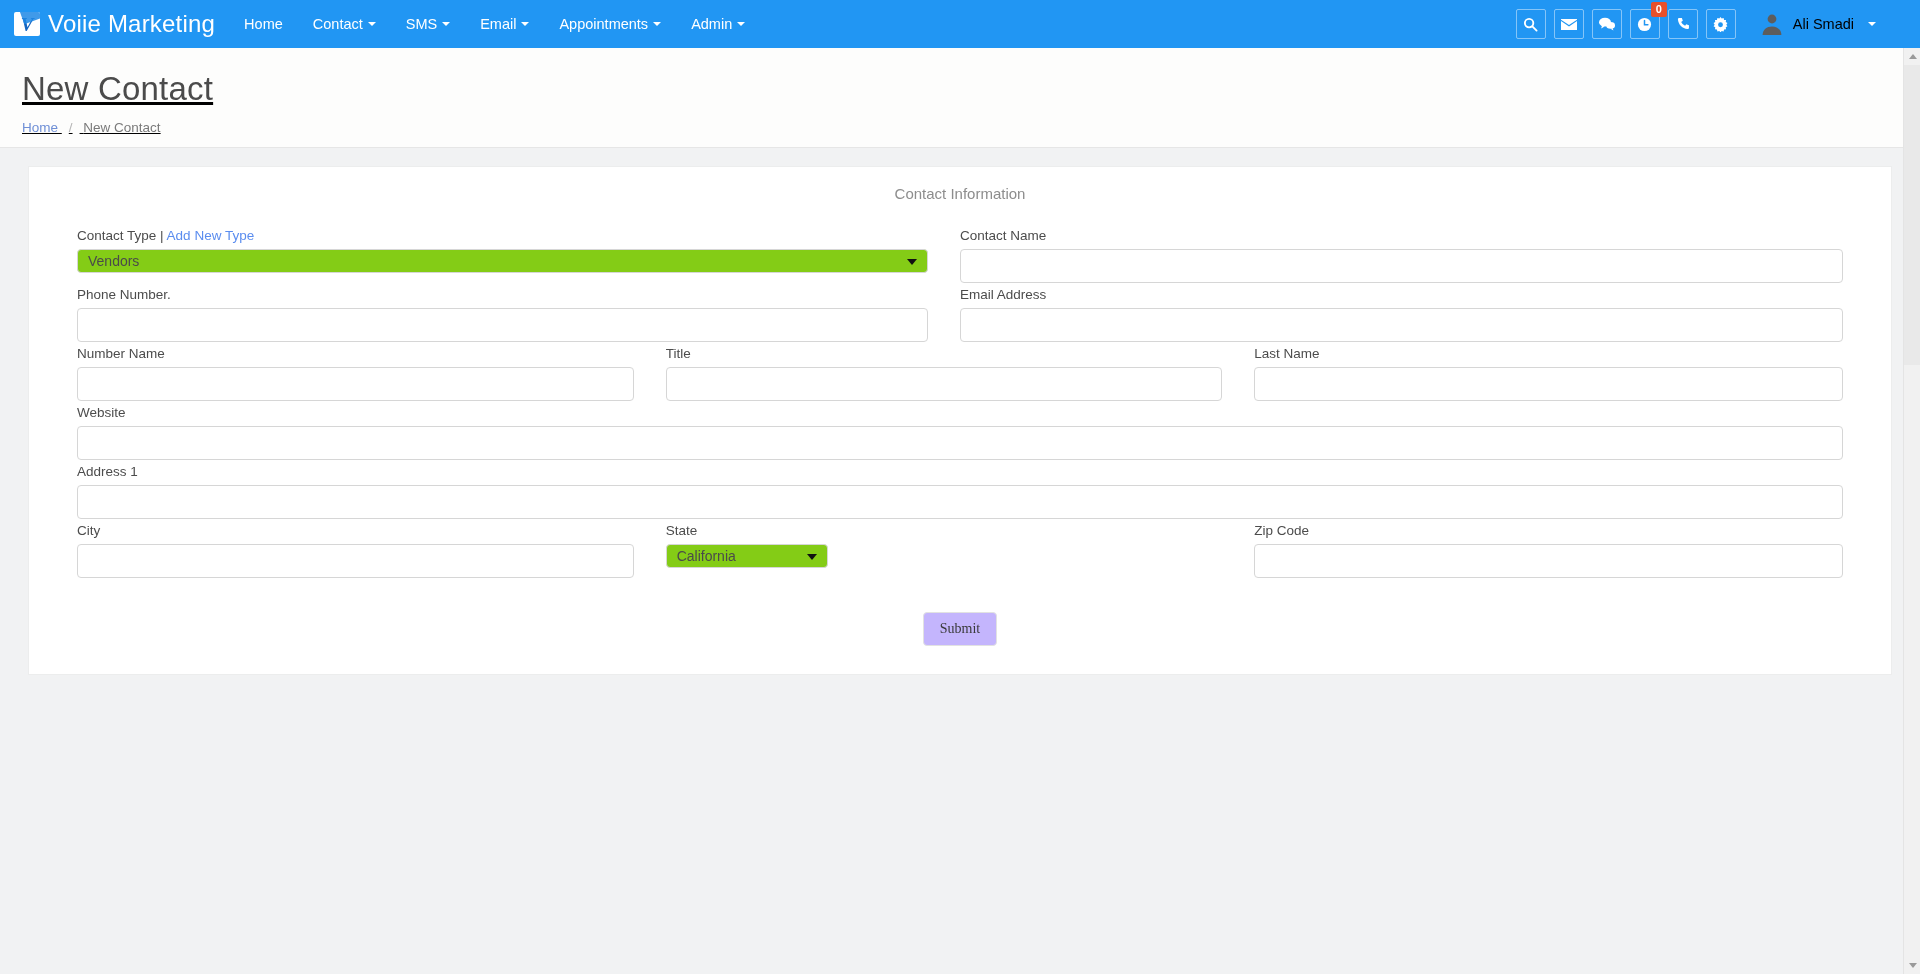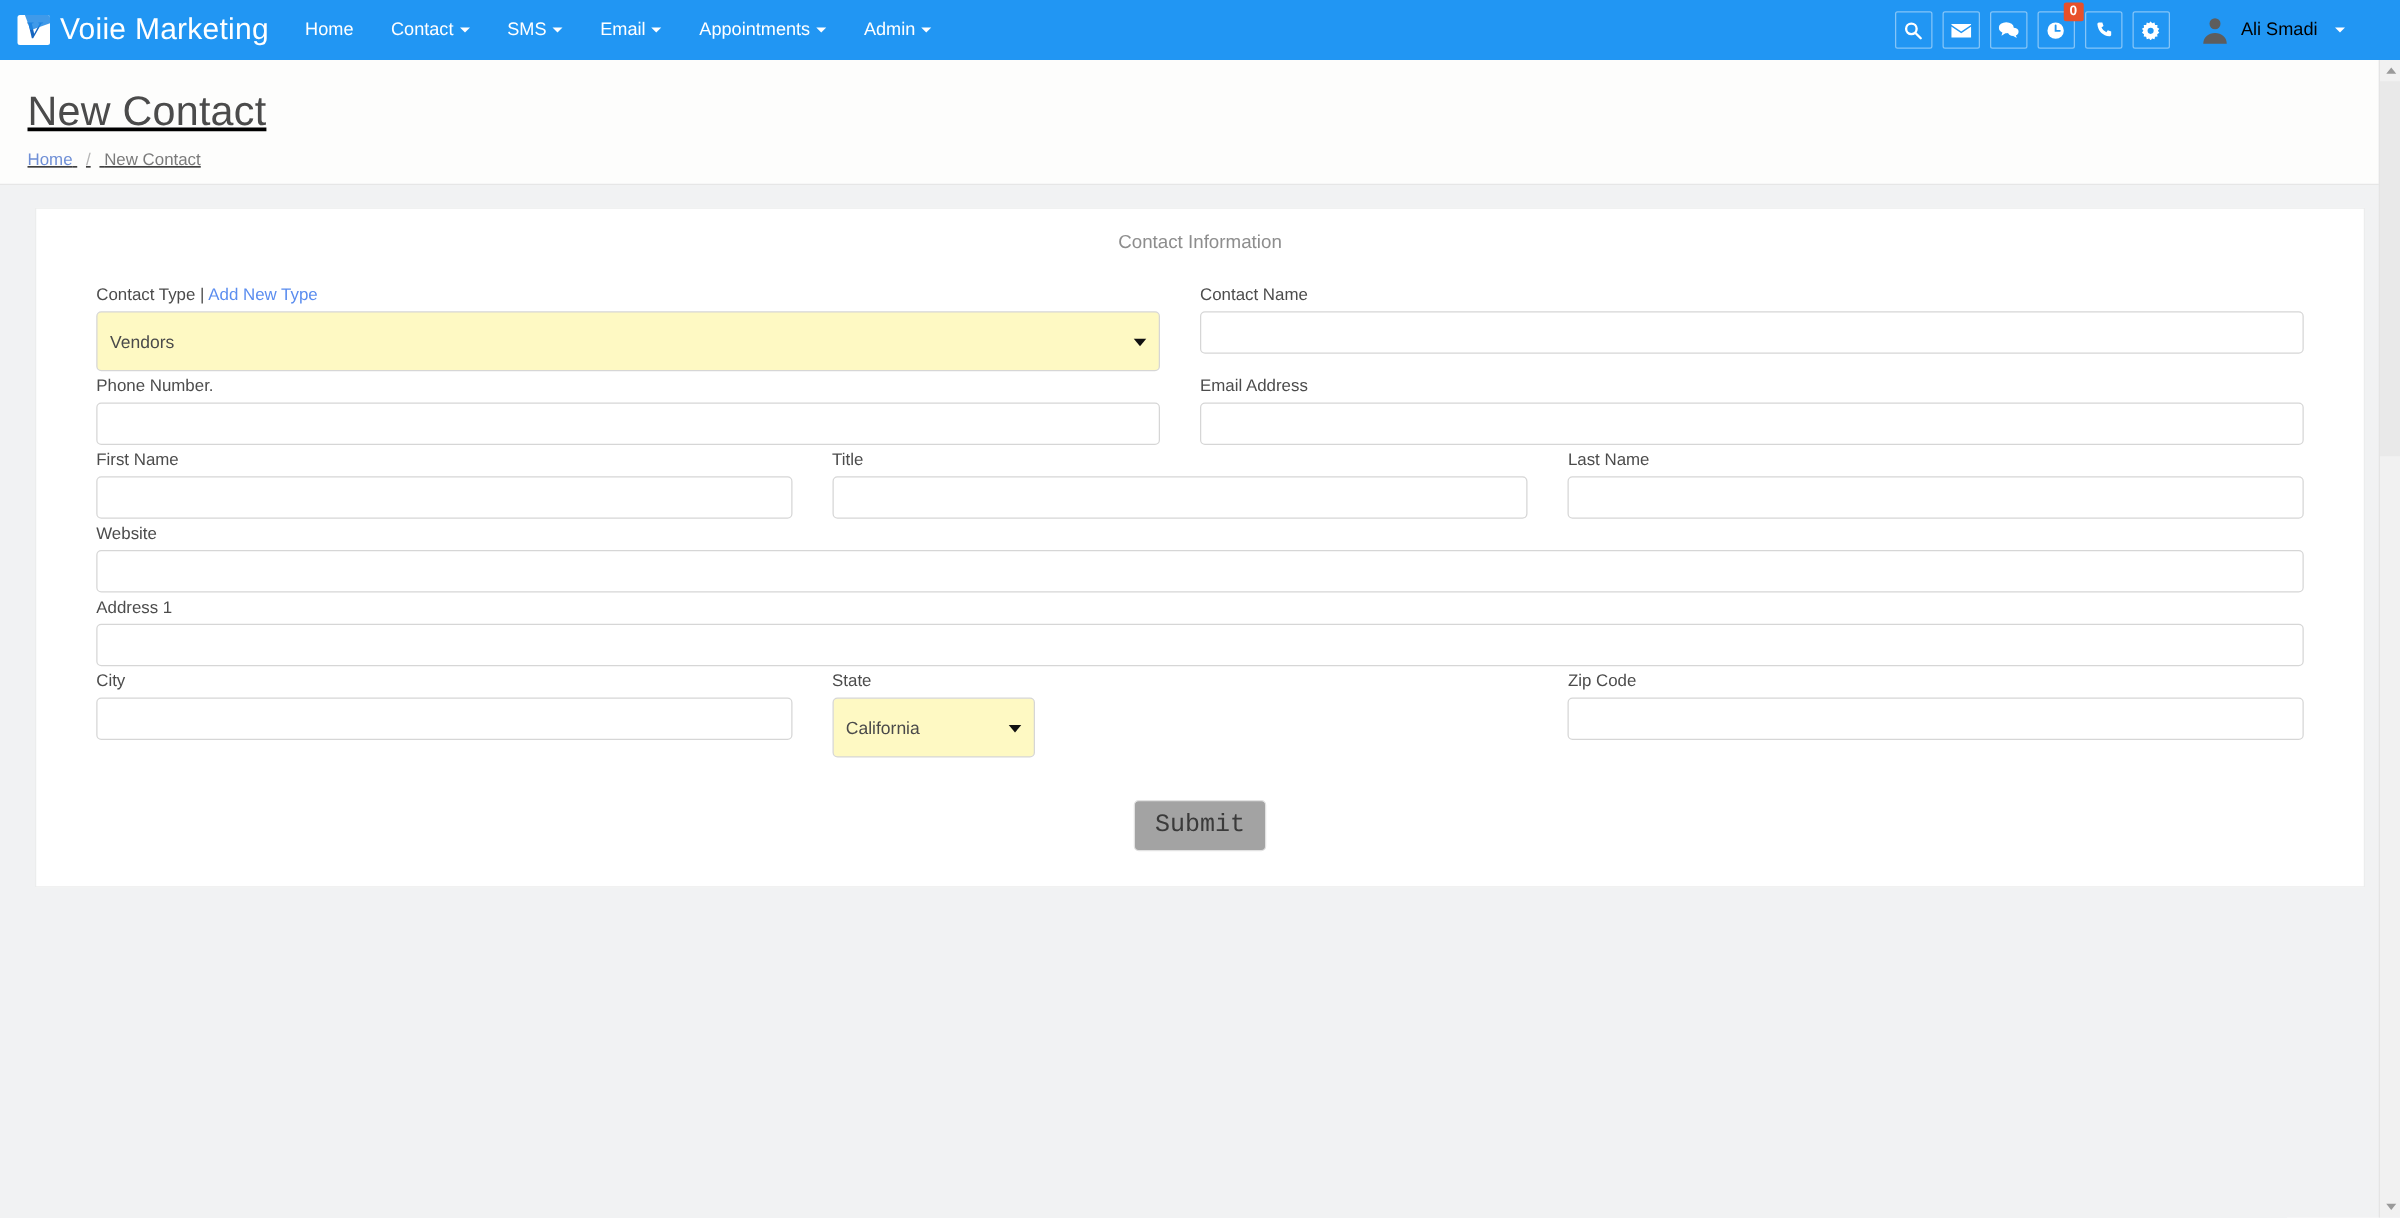--- a/index.html
+++ b/index.html
@@ -193,27 +193,27 @@
     font-size: 14px;
     color: #444;
     background: #fff;
     font-family: "Liberation Sans", sans-serif;
     outline: none;
   }
 
   .sel-wrap { position: relative; display: inline-block; width: 100%; }
   .sel {
     width: 100%;
-    height: 48px;
+    height: 24px;
     border: 1px solid #d6d6d6;
     border-radius: 4px;
     padding: 0 28px 0 10px;
     font-size: 14px;
     color: #4a4a4a;
-    background: #fef9c3;
+    background: #84cc16;
     appearance: none;
     -webkit-appearance: none;
     -moz-appearance: none;
     font-family: "Liberation Sans", sans-serif;
     outline: none;
   }
   .sel-arrow {
     position: absolute;
     right: 11px; top: 50%;
     margin-top: -2px;
@@ -224,28 +224,28 @@
     pointer-events: none;
   }
   .w-state { width: 162px; }
 
   .submit-row {
     display: flex;
     justify-content: center;
     margin-top: 34px;
   }
   .btn-submit {
-    background: #a3a3a3;
+    background: #c4b5fd;
     border: 1px solid #e2e2e2;
     border-radius: 4px;
     padding: 8px 16px;
-    font-size: 20px;
+    font-size: 14px;
     color: #3a3a3a;
     cursor: pointer;
-    font-family: Liberation Mono, monospace;
+    font-family: Liberation Serif, serif;
   }
 
   
   .scrollbar {
     position: absolute;
     top: 48px; right: 0;
     width: 17px;
     height: 926px;
     background: #f1f1f1;
     border-left: 1px solid #e4e4e4;
@@ -418,21 +418,21 @@
         <input class="tf" type="text" value="" style="">
       </div>
       <div class="col col-half">
         <label class="fl">Email Address</label>
         <input class="tf" type="text" value="" style="">
       </div>
     </div>
 
     <div class="row">
       <div class="col col-third">
-        <label class="fl">First Name</label>
+        <label class="fl">Number Name</label>
         <input class="tf" type="text" value="" style="">
       </div>
       <div class="col col-third">
         <label class="fl">Title</label>
         <input class="tf" type="text" value="" style="">
       </div>
       <div class="col col-third">
         <label class="fl">Last Name</label>
         <input class="tf" type="text" value="" style="">
       </div>

